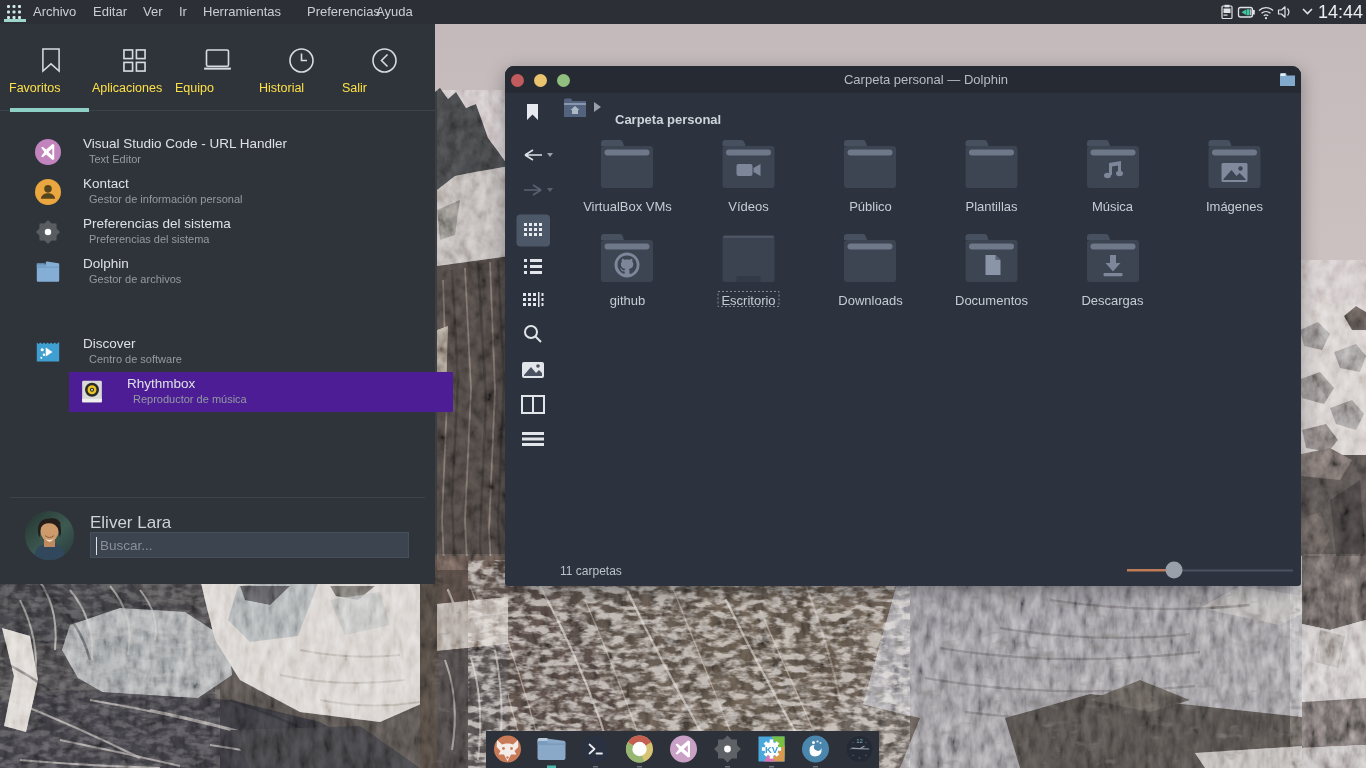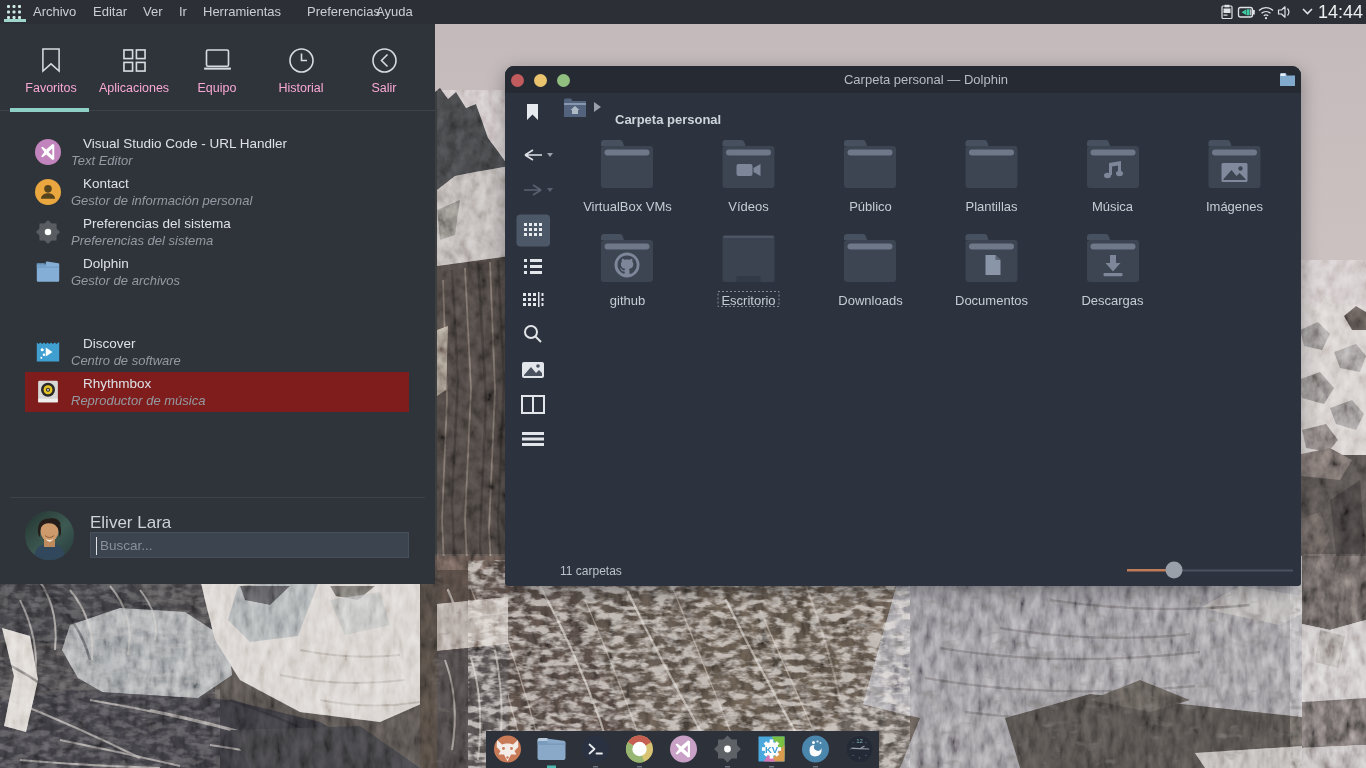--- a/index.html
+++ b/index.html
@@ -12,29 +12,29 @@
   
   #topbar { position:absolute; left:0; top:0; width:1366px; height:24px;
     background:#2c3036; color:#c9ced4; font-size:13px; }
   #topbar .menu { position:absolute; top:0; height:24px; line-height:24px; }
   #clock { position:absolute; right:3px; top:0; height:24px; line-height:24px;
     color:#eceef0; font-size:18px; }
 
   
   #panel { position:absolute; left:0; top:24px; width:435px; height:560px;
     background:#2f343b; }
-  .tab { position:absolute; top:22px; width:84px; text-align:center; color:#f9a8d4; font-size:12.5px; }
+  .tab { position:absolute; top:22px; width:84px; text-align:left; color:#fde047; font-size:12.5px; }
   .tab .ticon { display:flex; height:28px; align-items:center; justify-content:center; margin-bottom:7px; }
   #tabsep { position:absolute; left:0; top:86px; width:435px; height:1px; background:#3d434b; }
   #tabline { position:absolute; left:10px; top:84px; width:79px; height:3.5px; background:#8ed0c5; }
   .row { position:absolute; left:25px; width:384px; height:40px; }
-  .row.sel { background:#7f1d1d; }
+  .row.sel { background:#4c1d95;margin-left:44px; }
   .ricon { position:absolute; left:10px; top:7px; width:26px; height:26px; }
   .rtitle { position:absolute; left:58px; top:4px; font-size:13.5px; color:#dde1e6; }
-  .rsub { position:absolute; left:46px; top:21px; font-size:13px; color:#939aa2;font-style:italic; }
+  .rsub { position:absolute; left:64px; top:21px; font-size:11px; color:#939aa2; }
   #usep { position:absolute; left:10px; top:473px; width:415px; height:1px; background:#3d434b; }
   #uname { position:absolute; left:90px; top:489px; font-size:17px; color:#ccd2d8; }
   #search { position:absolute; left:90px; top:508px; width:319px; height:26px;
     background:#3c4450; border:1px solid #46505c; }
   #search .ph { position:absolute; left:9px; top:5px; font-size:13.5px; color:#8a919a; }
   #search .cur { position:absolute; left:5px; top:4px; width:1px; height:18px; background:#dfe3e7; }
 
   
   #win { position:absolute; left:505px; top:66px; width:796px; height:520px;
     background:#2d333e; border-radius:9px 9px 3px 3px; box-shadow:0 5px 18px rgba(10,12,16,0.35); }

